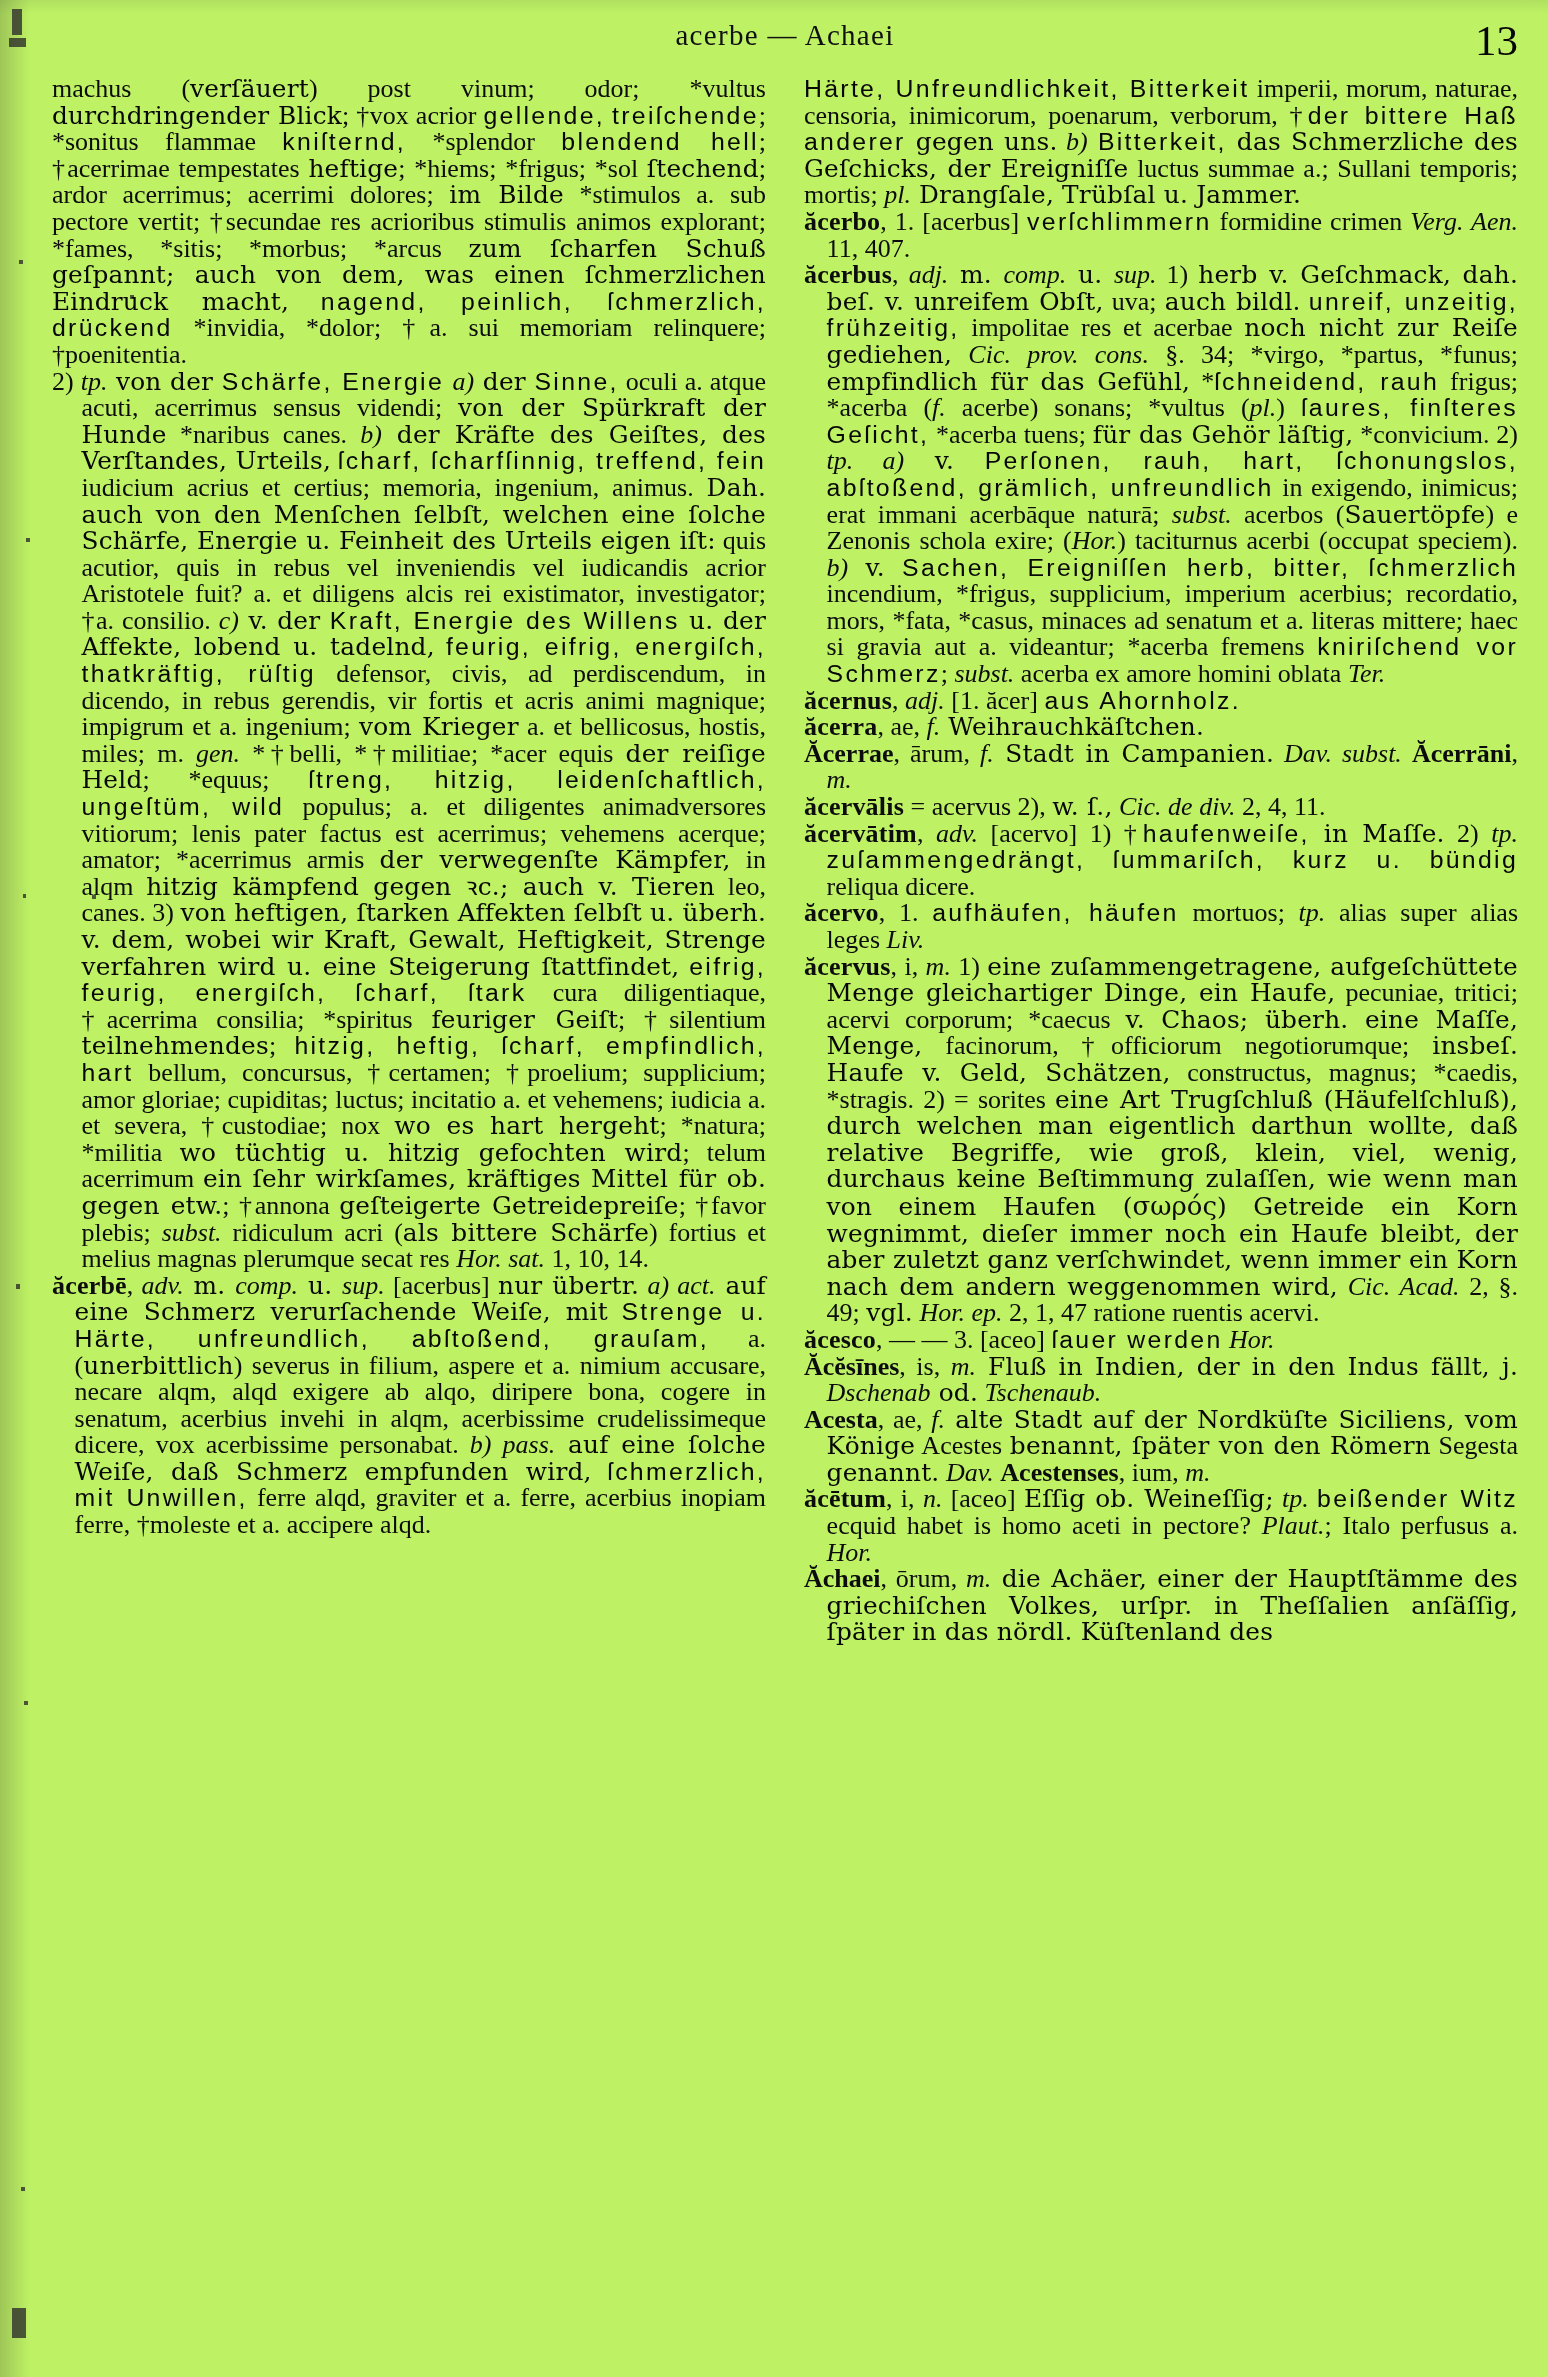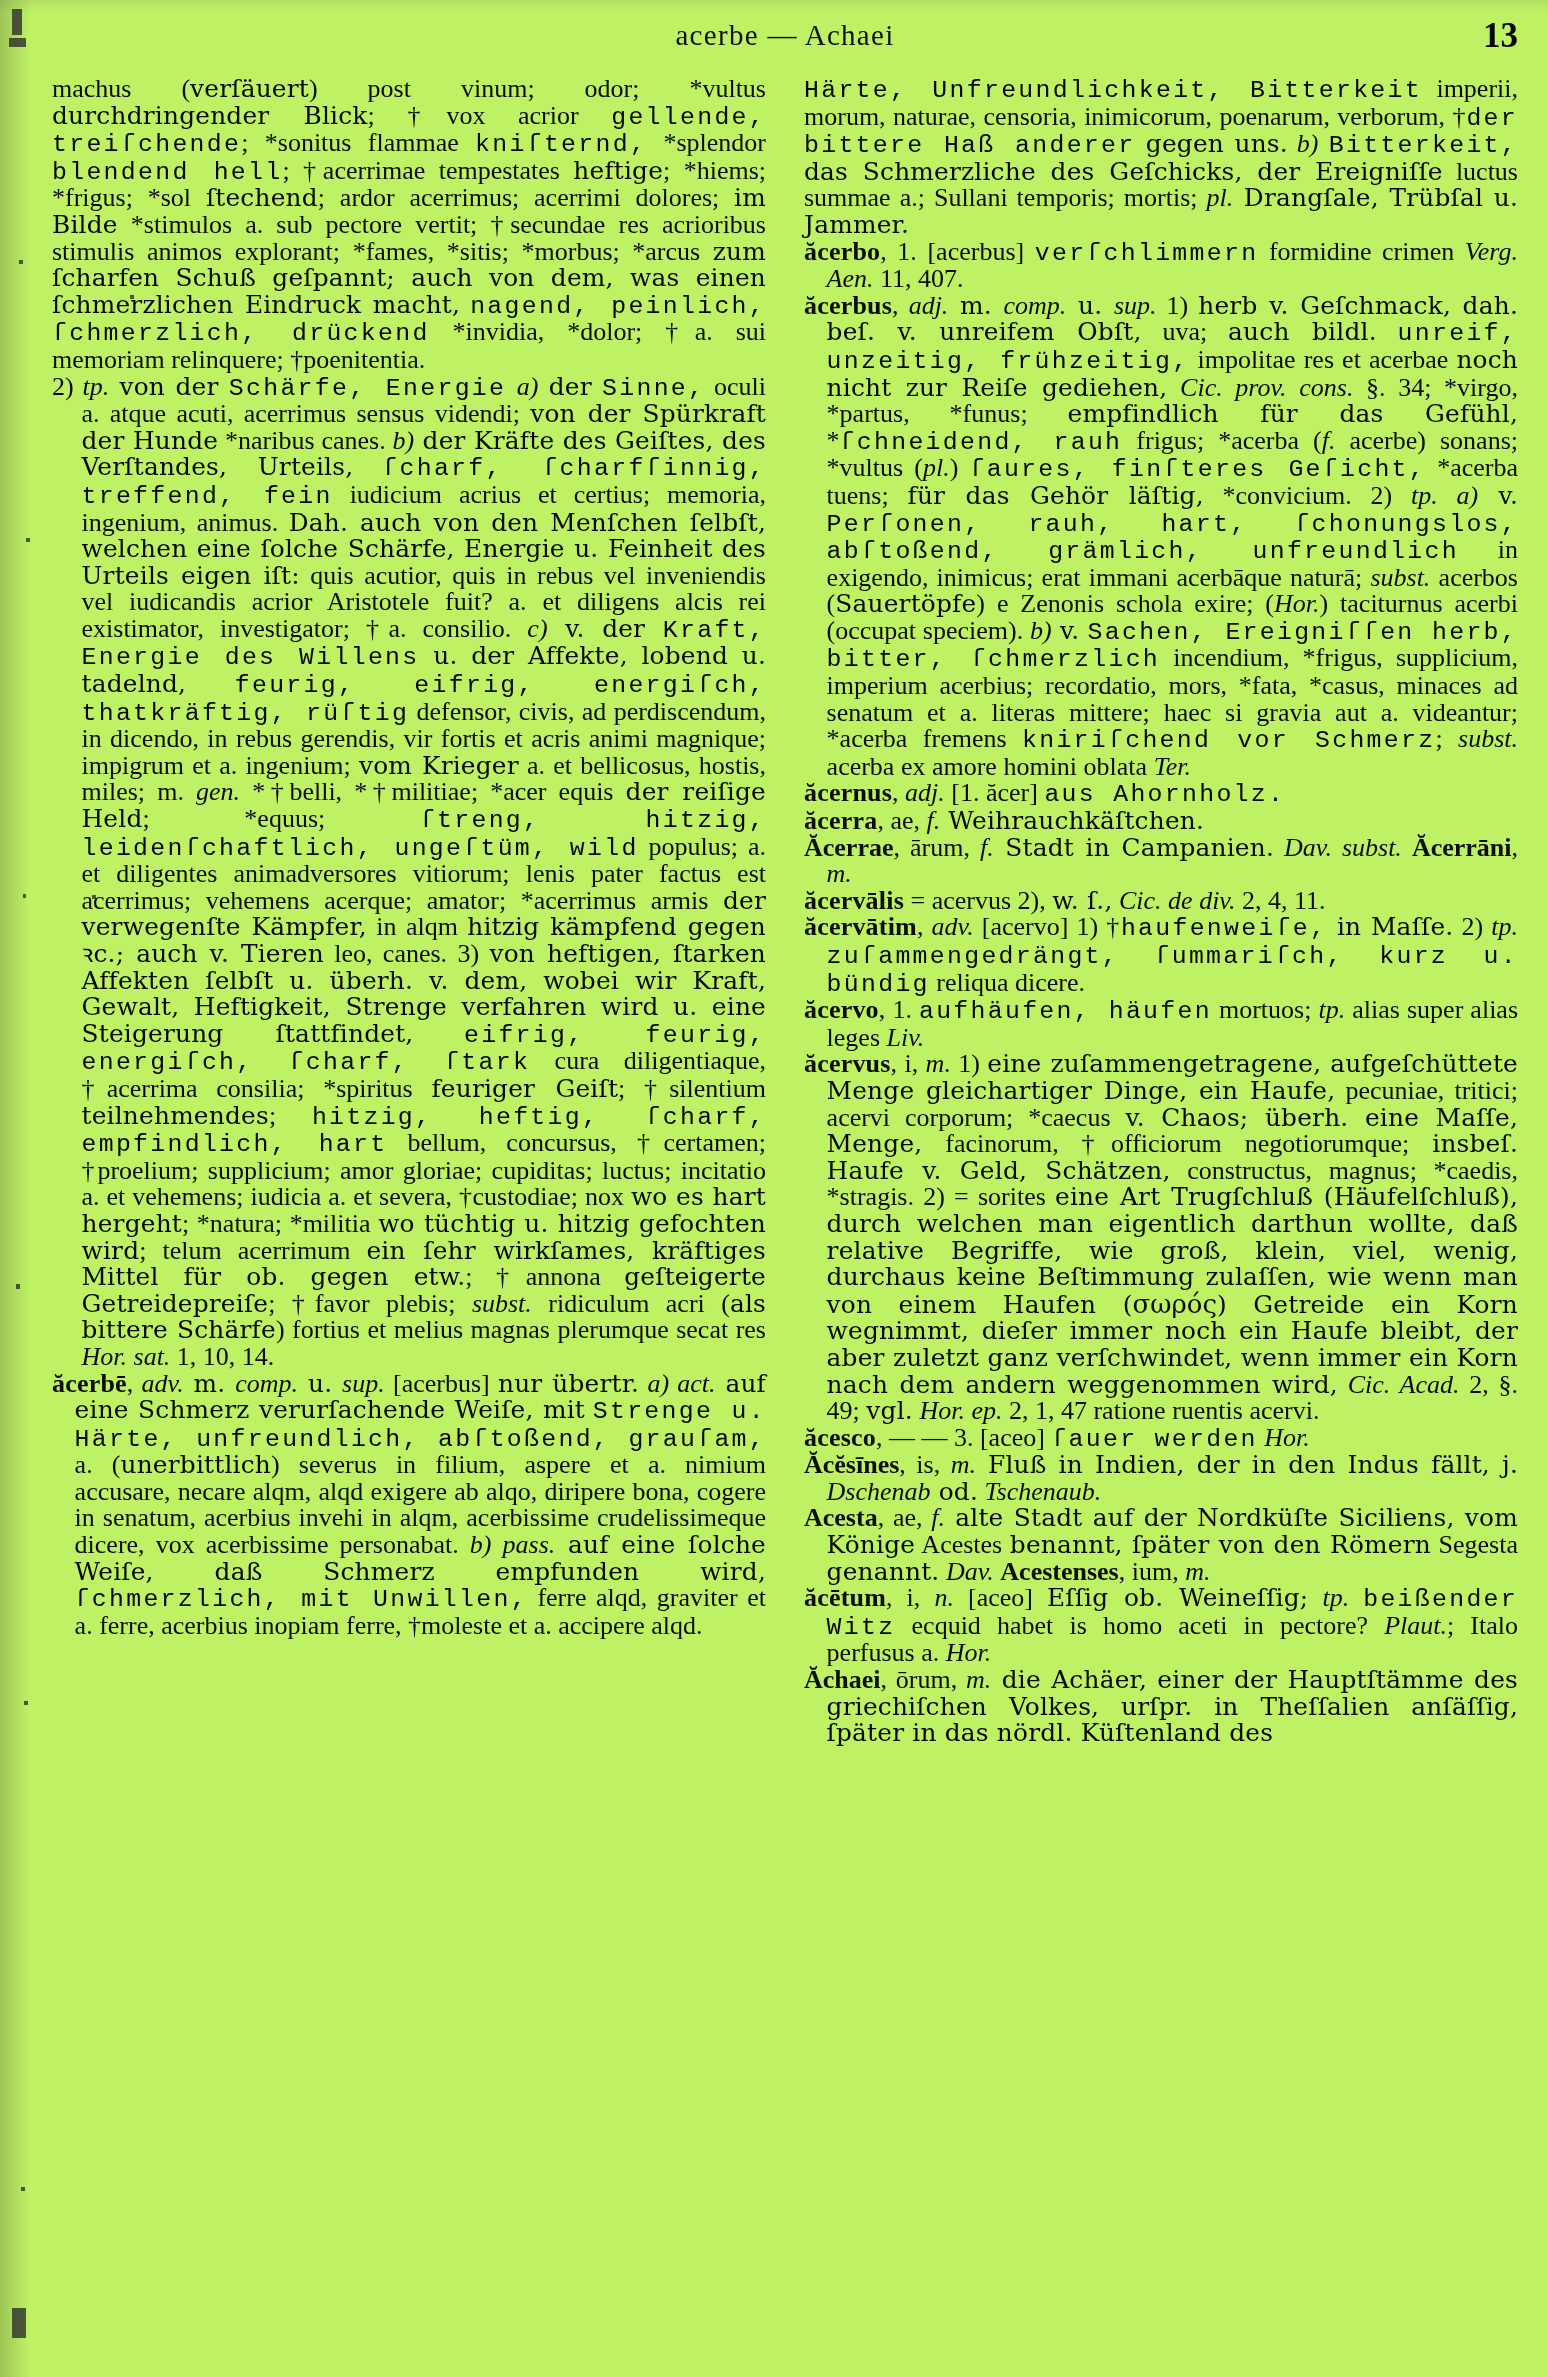--- a/index.html
+++ b/index.html
@@ -59,22 +59,22 @@
     text-align: center;
     font-size: 29px;
     letter-spacing: 1.3px;
     font-family: "Liberation Serif", serif;
     color: #161616;
   }
   #runhead .folio {
     position: absolute;
     right: 0;
     top: -3.5px;
-    font-size: 35px;
-    font-weight: bold;
+    font-size: 43px;
+    font-weight: normal;
     font-family: "Liberation Serif", serif;
     color: #0d0d0d;
     margin-left: 16px;
   }
 
   
   #cols {
     position: absolute;
     left: 52px;
     top: 76px;
@@ -126,21 +126,21 @@
 
   
   .fr {
     font-family: "DejaVu Serif", "Liberation Serif", serif;
     font-size: 0.955em;
     letter-spacing: 0.2px;
     color: #0e0e0e;
   }
   
   .sp {
-    font-family: Liberation Mono, monospace;
+    font-family: Liberation Sans, sans-serif;
     font-size: 0.955em;
     letter-spacing: 2.3px;
     color: #0e0e0e;
     margin-top: 44px;
   }
 
   .gk { font-family: "DejaVu Serif", serif; }
 
   
   #cols, #runhead {

